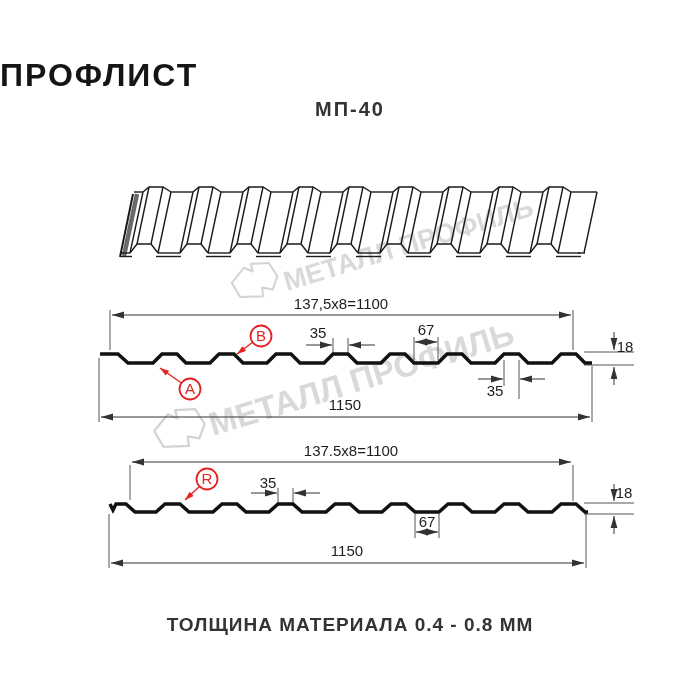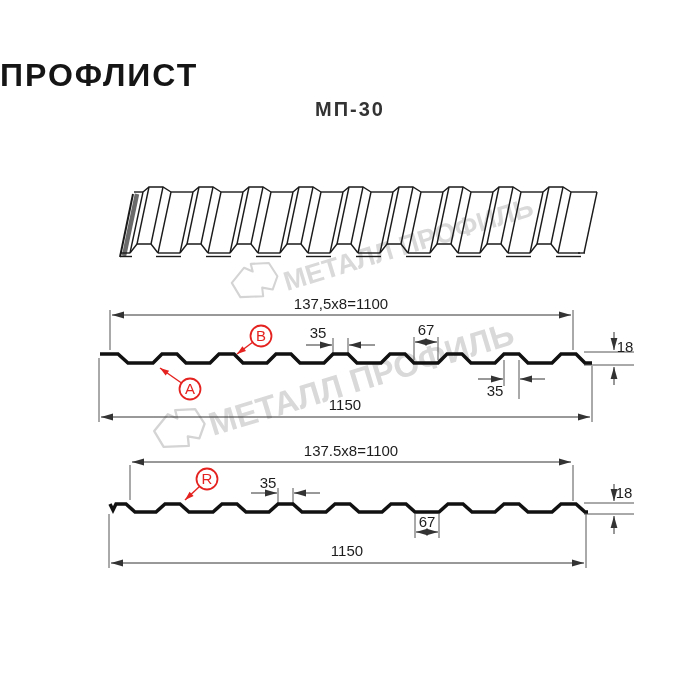--- a/index.html
+++ b/index.html
@@ -15,21 +15,22 @@
   .dimtxt{font-family:"Liberation Sans", sans-serif;font-size:15px;fill:#1d1d1d;}
   .redtxt{font-family:"Liberation Sans", sans-serif;font-size:15px;fill:#e42320;}
   .wmtxt{font-family:"Liberation Sans", sans-serif;font-weight:bold;fill:#d9d9d9;}
 </style>
 </head>
 <body>
 
 <div id="page">
 
   <div class="title">ПРОФЛИСТ</div>
-  <div class="subtitle">МП-30</div>
+  <div class="subtitle">МП-40</div>
+  <div class="footer">ТОЛЩИНА МАТЕРИАЛА 0.4 - 0.8 ММ</div>
 
   <svg width="700" height="700" viewBox="0 0 700 700">
     <defs>
       <marker id="arrB" markerUnits="userSpaceOnUse" markerWidth="14" markerHeight="10" refX="13" refY="5" orient="auto">
         <path d="M13,5 L1,1.6 L1,8.4 Z" fill="#333"></path>
       </marker>
       <marker id="arrR" markerUnits="userSpaceOnUse" markerWidth="11" markerHeight="8" refX="10" refY="4" orient="auto">
         <path d="M10,4 L1,1 L1,7 Z" fill="#e42320"></path>
       </marker>
       <g id="rib3d" stroke="#1a1a1a" stroke-width="1.4" fill="none">

